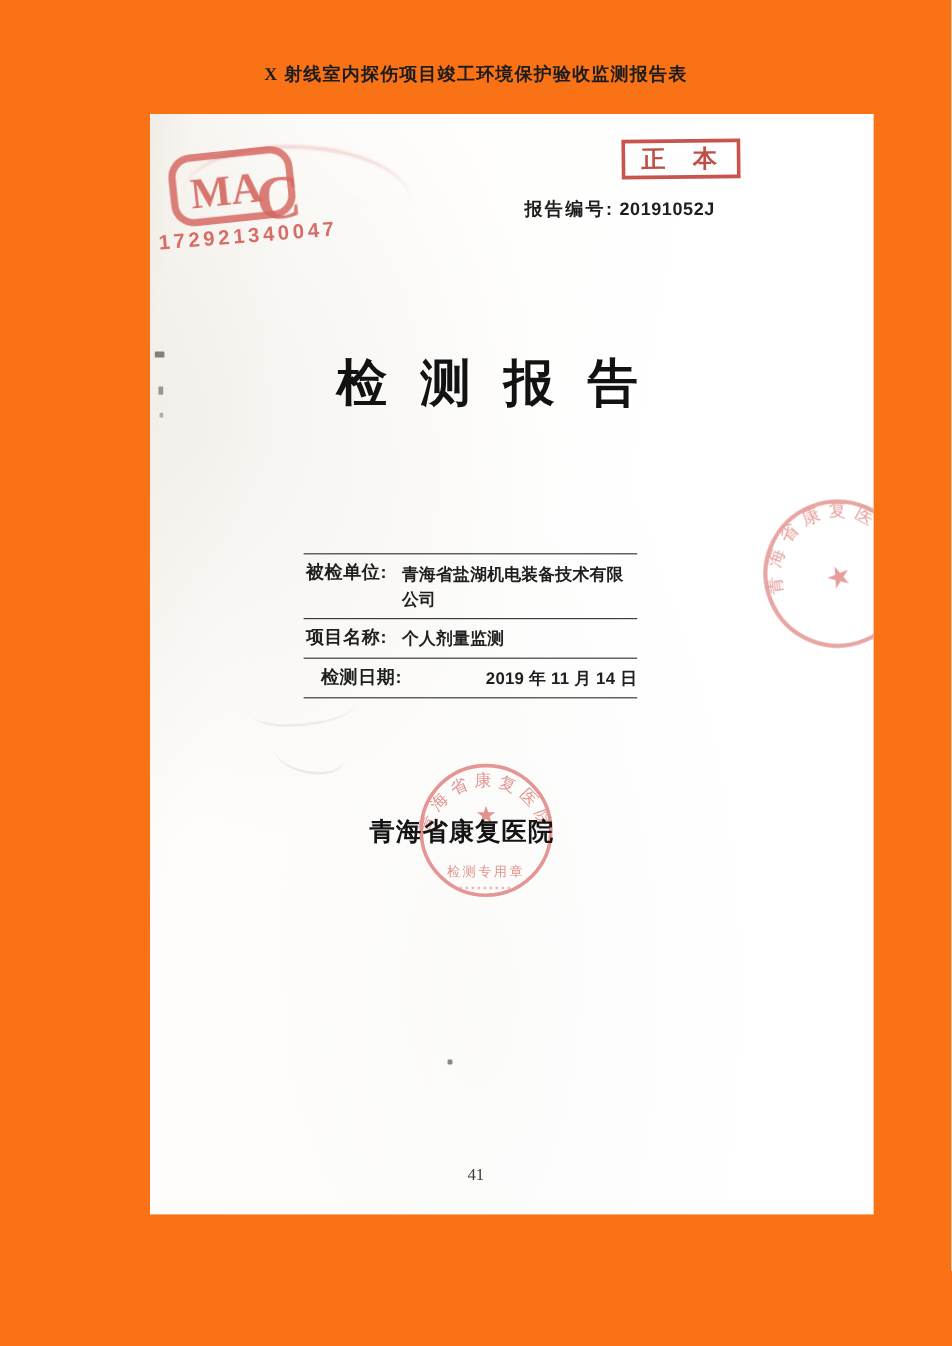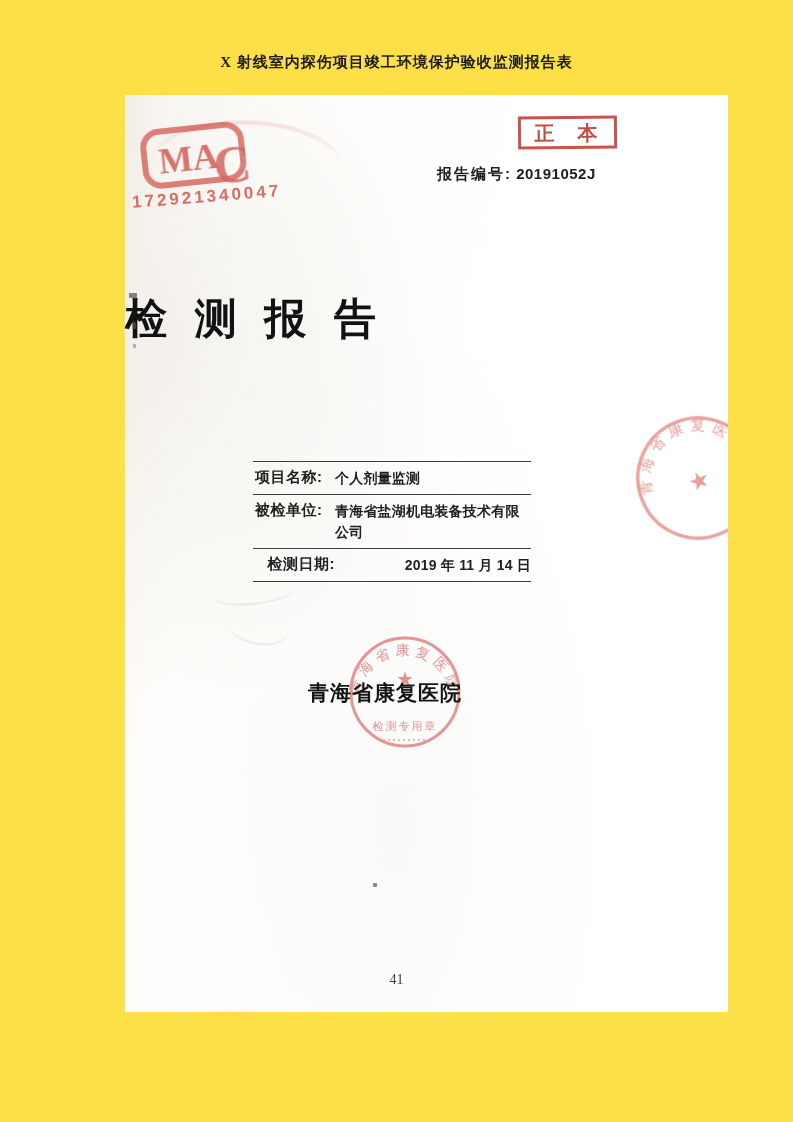--- a/index.html
+++ b/index.html
@@ -1,18 +1,18 @@
 <!DOCTYPE html>
 <html><head>
 <meta charset="utf-8">
 <style>
   * { margin:0; padding:0; box-sizing:border-box; }
   html,body { background:#ffffff; }
   .page {
-    position:relative; width:793px; height:1122px; background:#fde047;
+    position:relative; width:793px; height:1122px; background:#f97316;
     font-family:"Liberation Serif", serif; overflow:hidden;
   }
   .header-title {
     position:absolute; top:53px; left:0; width:100%;
     text-align:center; font-size:15px; font-weight:700; color:#1c1c1c;
     letter-spacing:1px; font-family:"Liberation Serif", serif;
   }
   
   .scan {
     position:absolute; left:125px; top:95px; width:603px; height:917px;
@@ -42,21 +42,21 @@
     letter-spacing:9px; text-align:center; line-height:28px; padding-left:6px;
     font-family:"Liberation Serif", serif; transform:rotate(-0.6deg); opacity:0.9;
   }
   .report-no {
     position:absolute; left:312px; top:70px; font-size:15px; color:#1e1e1e;
     font-family:"Liberation Sans", sans-serif;
   }
   .report-no .lbl { font-weight:600; letter-spacing:2px; }
   .report-no .val { font-weight:700; letter-spacing:0.5px; }
   .doc-title {
-    position:absolute; left:0; top:196px; width:570px; 
+    position:absolute; left:0; top:196px; width:570px; text-align:center;
     font-size:42px; font-weight:700; color:#121212; letter-spacing:8px;
     font-family:"Liberation Sans", sans-serif;
   }
   
   .info-table {
     position:absolute; left:128px; top:366px; width:278px;
     font-family:"Liberation Sans", sans-serif; color:#1f1f1f;
   }
   .info-row { display:flex; border-top:1px solid #3c3c3c; padding:6px 0 5px 2px; }
   .info-row:last-child { border-bottom:1px solid #3c3c3c;text-align:right; }
@@ -124,26 +124,26 @@
       </defs>
       <circle cx="85" cy="85" r="60" fill="none" stroke="#de807d" stroke-width="3.5"></circle>
       <text font-size="15" fill="#d97672" letter-spacing="6">
         <textPath href="#sideArc" startOffset="50%" text-anchor="middle">青海省康复医院</textPath>
       </text>
       <text x="85" y="96" text-anchor="middle" font-size="24" fill="#d97672">★</text>
     </svg>
 
     <div class="info-table">
       <div class="info-row">
+        <div class="label">被检单位:</div>
+        <div class="value">青海省盐湖机电装备技术有限公司</div>
+      </div>
+      <div class="info-row">
         <div class="label">项目名称:</div>
         <div class="value">个人剂量监测</div>
-      </div>
-      <div class="info-row">
-        <div class="label">被检单位:</div>
-        <div class="value">青海省盐湖机电装备技术有限公司</div>
       </div>
       <div class="info-row">
         <div class="label">检测日期:</div>
         <div class="value">2019 年 11 月 14 日</div>
       </div>
     </div>
 
     <div class="scribble a"></div>
     <div class="scribble b"></div>
 

